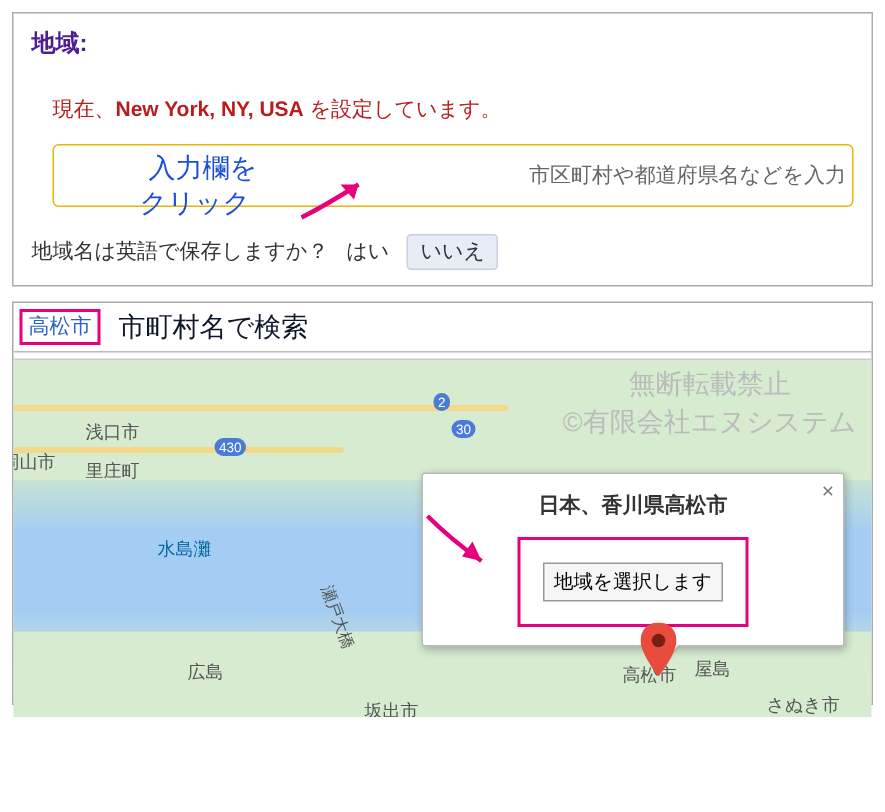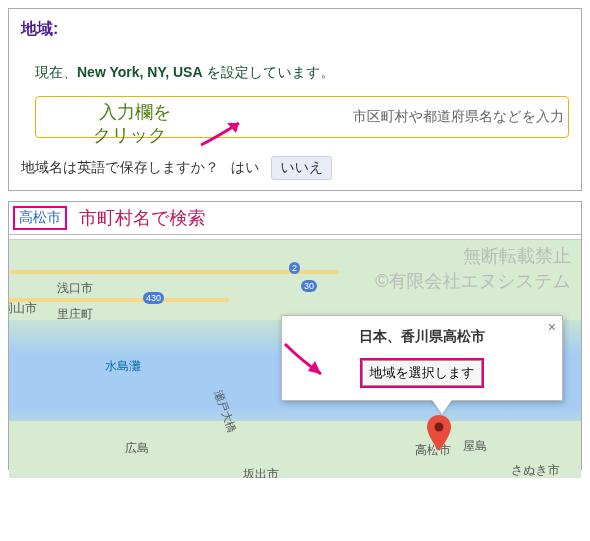--- a/index.html
+++ b/index.html
@@ -20,40 +20,40 @@
   .panel + .panel { margin-top: 10px; }
   .panel-title {
     font-weight: bold;
     font-size: 16px;
     color: #4c1d95;
     margin-bottom: 24px;
   }
   .current-line {
     margin-left: 14px;
     margin-bottom: 14px;
-    color: #14532d;
+    color: #b91c1c;
   }
   .current-line b { font-weight: bold; }
   .input-box {
     border: 1px solid #eab308;
     border-radius: 4px;
     height: 42px;
     margin-left: 14px;
     margin-bottom: 10px;
     display: flex;
     align-items: center;
     justify-content: flex-end;
     padding-right: 4px;
     color: #666;
     position: relative;
     overflow: hidden;
   }
   .hand-note {
     position: absolute;
-    color: #4d7c0f;
+    color: #1d4ed8;
     font-size: 18px;
     font-family: "Hiragino Mincho ProN", serif;
     line-height: 1.3;
     pointer-events: none;
   }
   .hand-note.note1 { left: 90px; top: 92px; }
   .arrow-svg { position: absolute; pointer-events: none; }
   .save-line { margin-top: 18px; color: #333; }
   .save-line .yes { margin: 0 8px; }
   .iie-btn {
@@ -77,21 +77,21 @@
     border-bottom: 1px solid #bbb;
   }
   .search-term {
     border: 2px solid #e6007e;
     color: #2a63c8;
     padding: 1px 4px;
     font-size: 14px;
     margin-right: 12px;
   }
   .search-hint {
-    color: #be185d;
+    color: #0f172a;
     font-size: 18px;
     font-family: "Hiragino Mincho ProN", serif;
   }
   .map-wrap {
     position: relative;
     height: 240px;
     overflow: hidden;
     margin: 0 -12px -10px -12px;
     border-top: 1px solid #ccc;
   }
@@ -107,21 +107,21 @@
   .city-label {
     position:absolute; color:#555; font-size:12px;
   }
   .road { position:absolute; background:#f3d88a; height:4px; border-radius:2px; }
   .route-badge {
     position:absolute; font-size:9px; color:#fff; background:#4a7bd6;
     border-radius:6px; padding:0 3px; line-height:12px;
   }
   .watermark {
     position:absolute; right:10px; top:4px; color:#bbb; font-size:18px;
-    text-align:right; line-height:1.4; pointer-events:none;
+    text-align:center; line-height:1.4; pointer-events:none;
   }
   .pin {
     position:absolute; left:418px; top:175px; width:24px; height:36px;
   }
   .pin svg { width:100%; height:100%; }
 
   .infowin {
     position:absolute; left:272px; top:75px;
     background:#fff; border:1px solid #bbb; border-radius:2px;
     box-shadow:1px 2px 6px rgba(0,0,0,.25);
@@ -133,21 +133,21 @@
     line-height:1;
   }
   .infowin-title {
     text-align:center; font-weight:bold; font-size:14px; margin-bottom:12px; margin-top:2px;
   }
   .infowin-btns { display:flex; justify-content:center; gap:6px; align-items:center; }
   .gm-btn {
     background:#f6f6f6; border:1px solid #999; font-size:13px; padding:3px 6px; cursor:pointer;
   }
   .select-btn-frame {
-    border:2px solid #e6007e; padding:0;
+    border:2px solid #e6007e; padding:15px;
   }
   .infowin-tail {
     position:absolute; left:150px; bottom:-14px; width:0; height:0;
     border-left:10px solid transparent; border-right:10px solid transparent;
     border-top:14px solid #fff;
     filter: drop-shadow(0 1px 1px rgba(0,0,0,.2));
   }
 </style>
 </head>
 <body>

